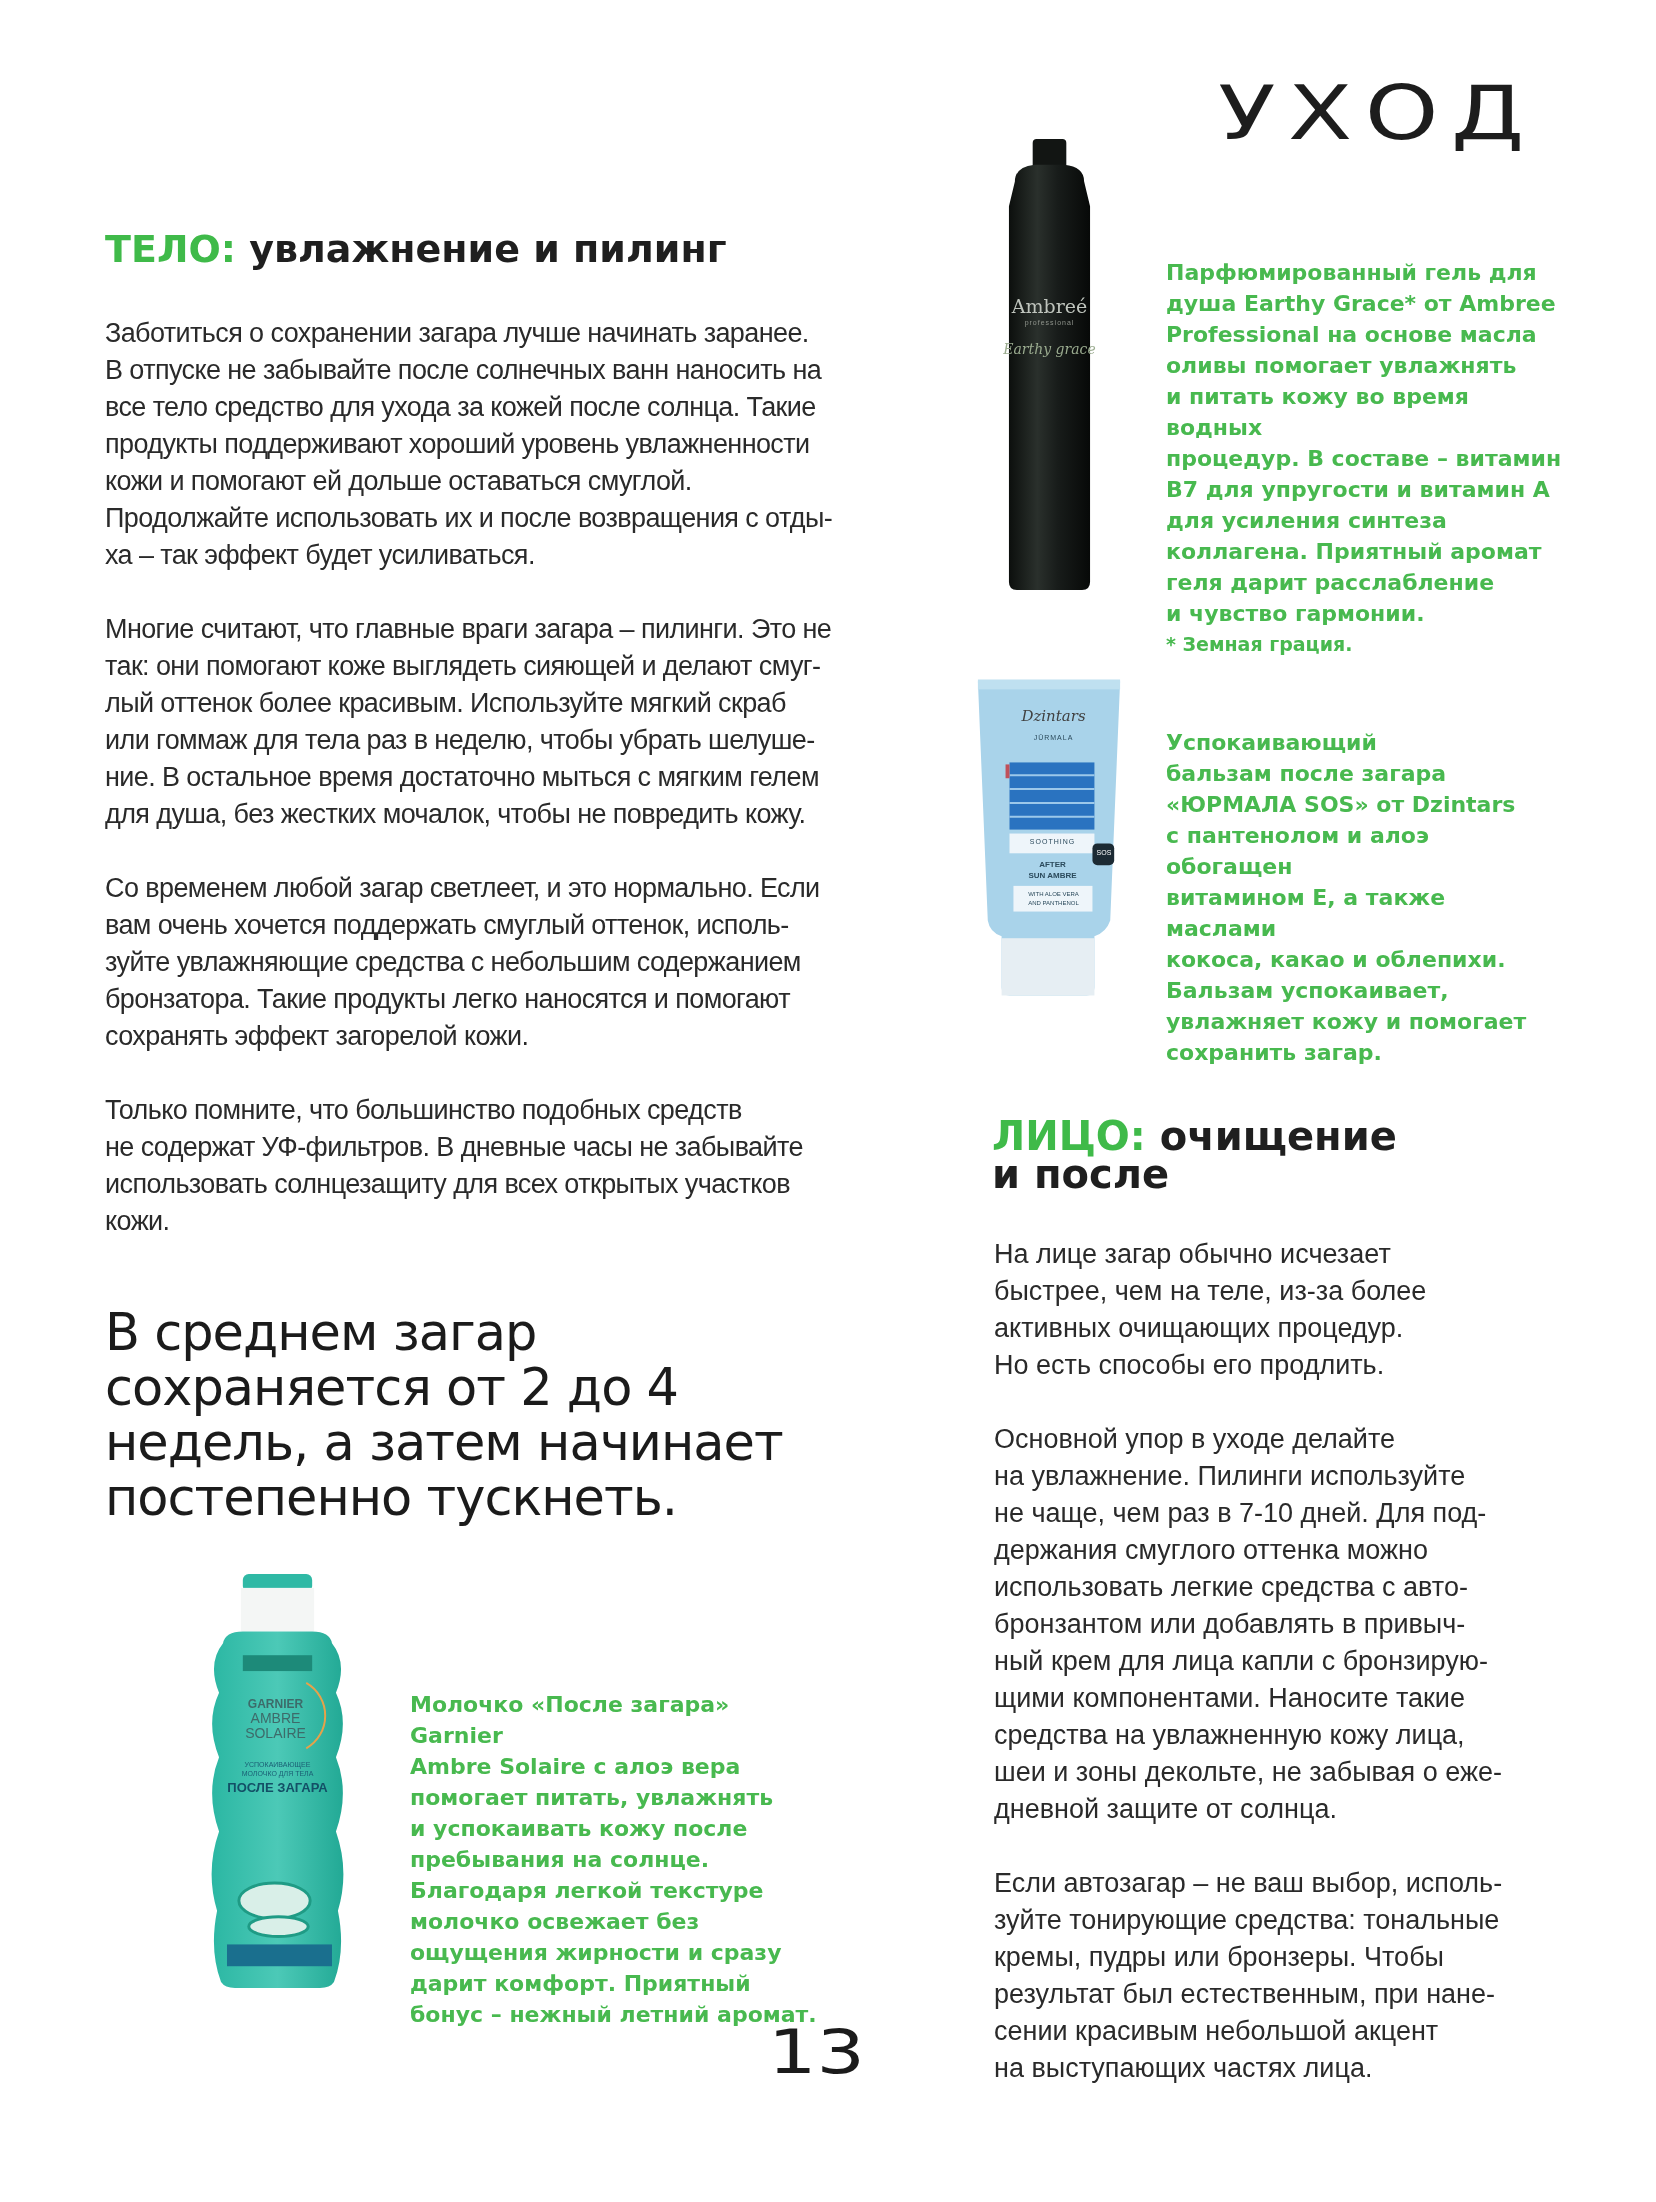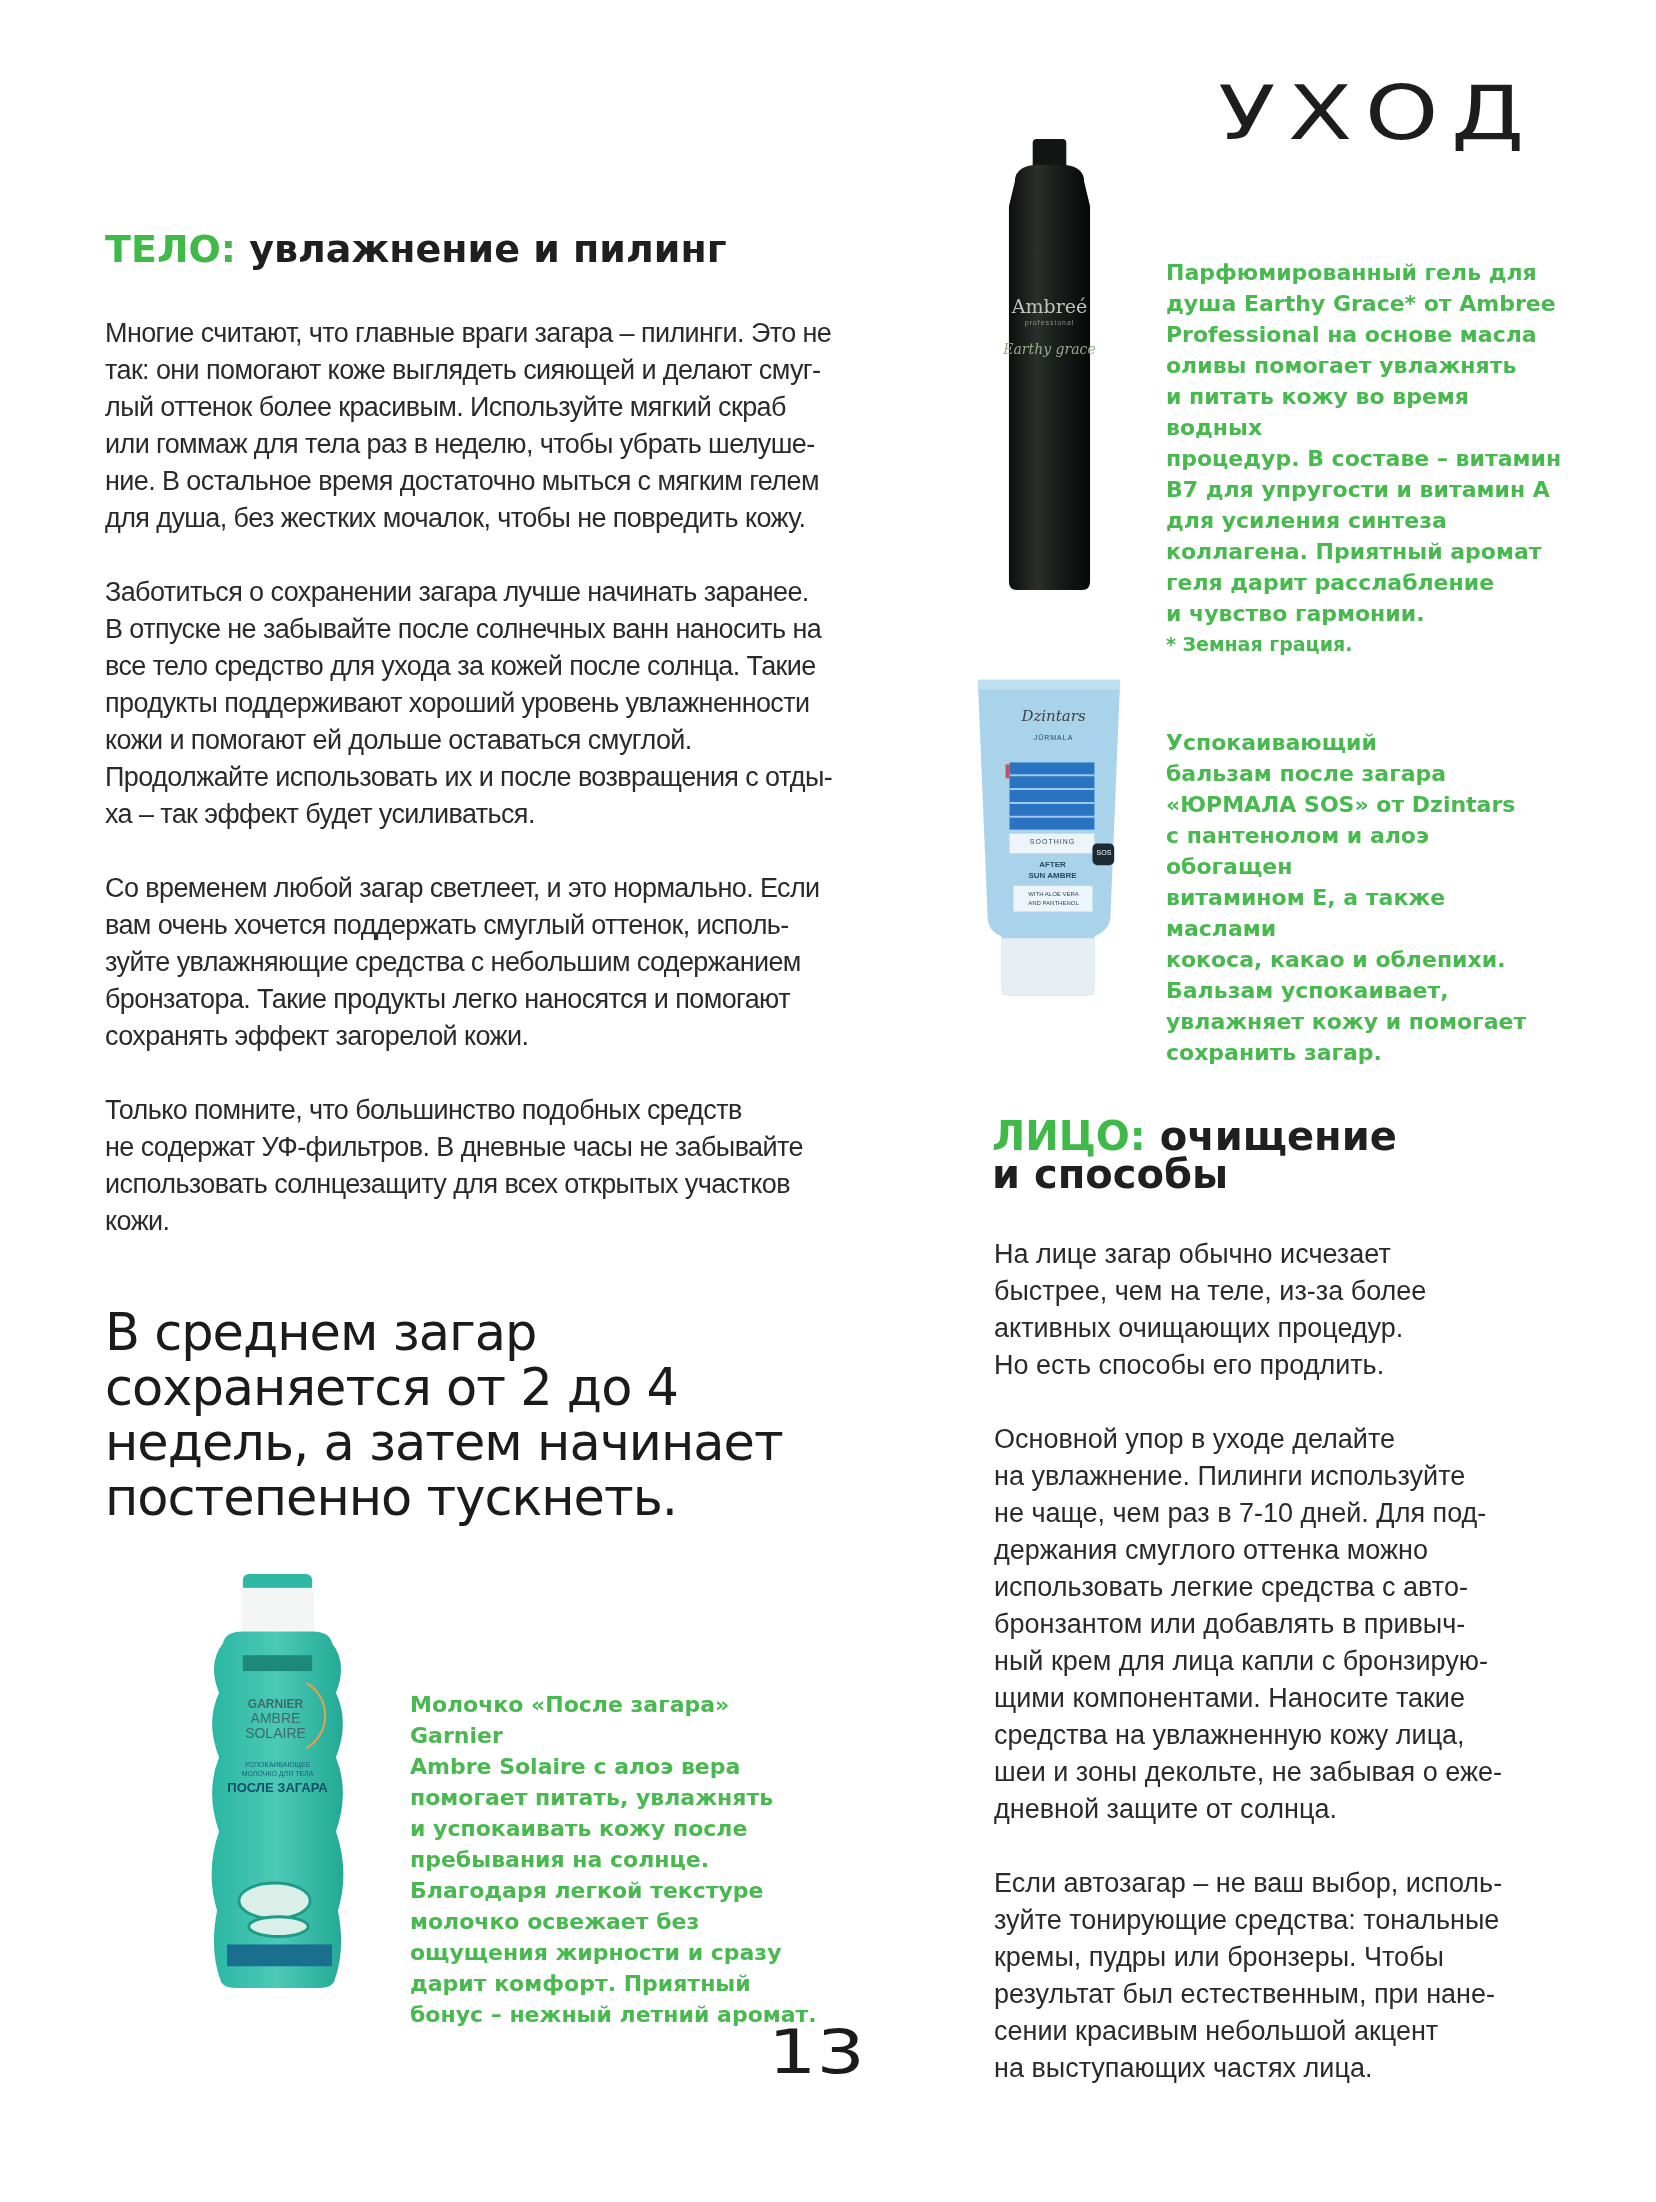--- a/index.html
+++ b/index.html
@@ -33,33 +33,33 @@
 <body>
 
 <div class="section-label">УХОД</div>
 
 <div class="abs h2" style="left:105px; top:230px; font-size:38px;">
   <span class="accent">ТЕЛО:</span>
   <span>увлажнение и пилинг</span>
 </div>
 
 <div class="abs body-text narrow" style="left:105px; top:315px; width:851px;">
-  <p>Многие считают, что главные враги загара – пилинги. Это не
-так: они помогают коже выглядеть сияющей и делают смуг-
-лый оттенок более красивым. Используйте мягкий скраб
-или гоммаж для тела раз в неделю, чтобы убрать шелуше-
-ние. В остальное время достаточно мыться с мягким гелем
-для душа, без жестких мочалок, чтобы не повредить кожу.</p>
   <p>Заботиться о сохранении загара лучше начинать заранее.
 В отпуске не забывайте после солнечных ванн наносить на
 все тело средство для ухода за кожей после солнца. Такие
 продукты поддерживают хороший уровень увлажненности
 кожи и помогают ей дольше оставаться смуглой.
 Продолжайте использовать их и после возвращения с отды-
 ха – так эффект будет усиливаться.</p>
+  <p>Многие считают, что главные враги загара – пилинги. Это не
+так: они помогают коже выглядеть сияющей и делают смуг-
+лый оттенок более красивым. Используйте мягкий скраб
+или гоммаж для тела раз в неделю, чтобы убрать шелуше-
+ние. В остальное время достаточно мыться с мягким гелем
+для душа, без жестких мочалок, чтобы не повредить кожу.</p>
   <p>Со временем любой загар светлеет, и это нормально. Если
 вам очень хочется поддержать смуглый оттенок, исполь-
 зуйте увлажняющие средства с небольшим содержанием
 бронзатора. Такие продукты легко наносятся и помогают
 сохранять эффект загорелой кожи.</p>
   <p>Только помните, что большинство подобных средств
 не содержат УФ-фильтров. В дневные часы не забывайте
 использовать солнцезащиту для всех открытых участков
 кожи.</p>
 </div>
@@ -134,21 +134,21 @@
 «ЮРМАЛА SOS» от Dzintars
 с пантенолом и алоэ обогащен
 витамином Е, а также маслами
 кокоса, какао и облепихи.
 Бальзам успокаивает,
 увлажняет кожу и помогает
 сохранить загар.</div>
 
 <div class="abs h2" style="left:992px; top:1117px; font-size:40px;">
   <div><span class="accent">ЛИЦО:</span> <span>очищение</span></div>
-  <div>и способы</div>
+  <div>и после</div>
 </div>
 
 <div class="abs body-text" style="left:994px; top:1236px; width:554px;">
   <p>На лице загар обычно исчезает
 быстрее, чем на теле, из-за более
 активных очищающих процедур.
 Но есть способы его продлить.</p>
   <p>Основной упор в уходе делайте
 на увлажнение. Пилинги используйте
 не чаще, чем раз в 7-10 дней. Для под-

